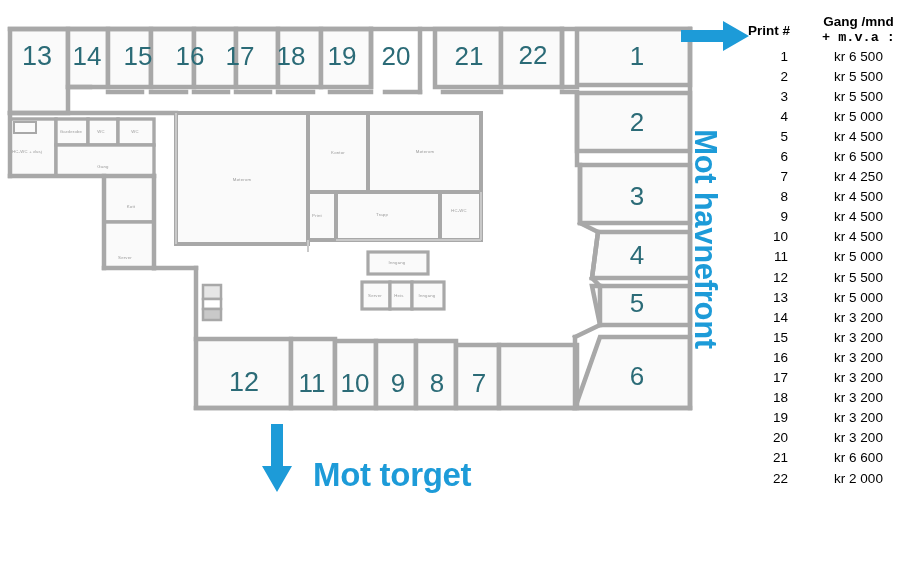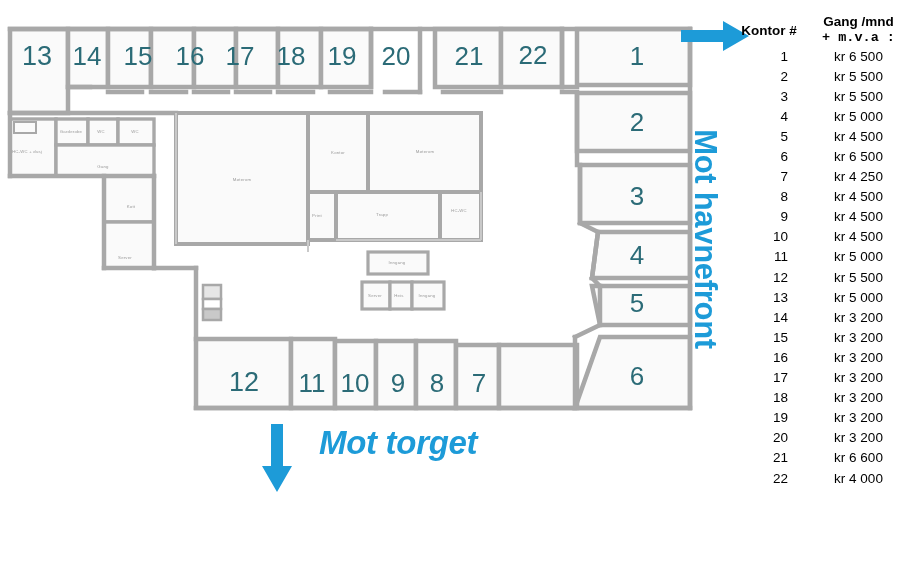--- a/index.html
+++ b/index.html
@@ -38,21 +38,21 @@
     font-size:4.3px;
     font-family:"Liberation Sans", sans-serif;
     transform:translate(-50%,-50%);
     white-space:nowrap;
     letter-spacing:.2px;
   }
 
   
   #mot-torget{
     position:absolute;left:262px;top:424px;
-    display:flex;align-items:flex-start;gap:27px;font-style:italic;
+    display:flex;align-items:flex-end;gap:21px;
   }
   #mot-torget .txt{
     color:#1d9bd8;font-size:33px;font-weight:bold;
     font-family:"Liberation Sans", sans-serif;
     letter-spacing:-0.3px;white-space:nowrap;
   }
   #mot-havnefront{
     position:absolute;left:683px;top:62px;
     width:44px;height:340px;
   }
@@ -273,21 +273,21 @@
     <svg width="70" height="32" viewBox="0 0 70 32" style="position:absolute;left:-2px;top:-42px;">
       <polygon points="0,10 42,10 42,1 68,16 42,31 42,22 0,22" fill="#1d9bd8"></polygon>
     </svg>
     <span class="vtxt">Mot havnefront</span>
   </div>
 
   <div id="price-table">
     <table>
       <thead>
         <tr>
-          <th class="kontor">Kontor #</th>
+          <th class="kontor">Print #</th>
           <th class="pris">
             <span class="l1">Gang /mnd</span>
             <span class="l2">+ m.v.a :</span>
           </th>
         </tr>
       </thead>
       <tbody id="price-body">
           <tr>
             <td class="num">1</td>
             <td class="price">kr 6 500</td>
@@ -367,19 +367,19 @@
           <tr>
             <td class="num">20</td>
             <td class="price">kr 3 200</td>
           </tr>
           <tr>
             <td class="num">21</td>
             <td class="price">kr 6 600</td>
           </tr>
           <tr>
             <td class="num">22</td>
-            <td class="price">kr 4 000</td>
+            <td class="price">kr 2 000</td>
           </tr>
         </tbody>
     </table>
   </div>
 
 </div>
 
 </body></html>

